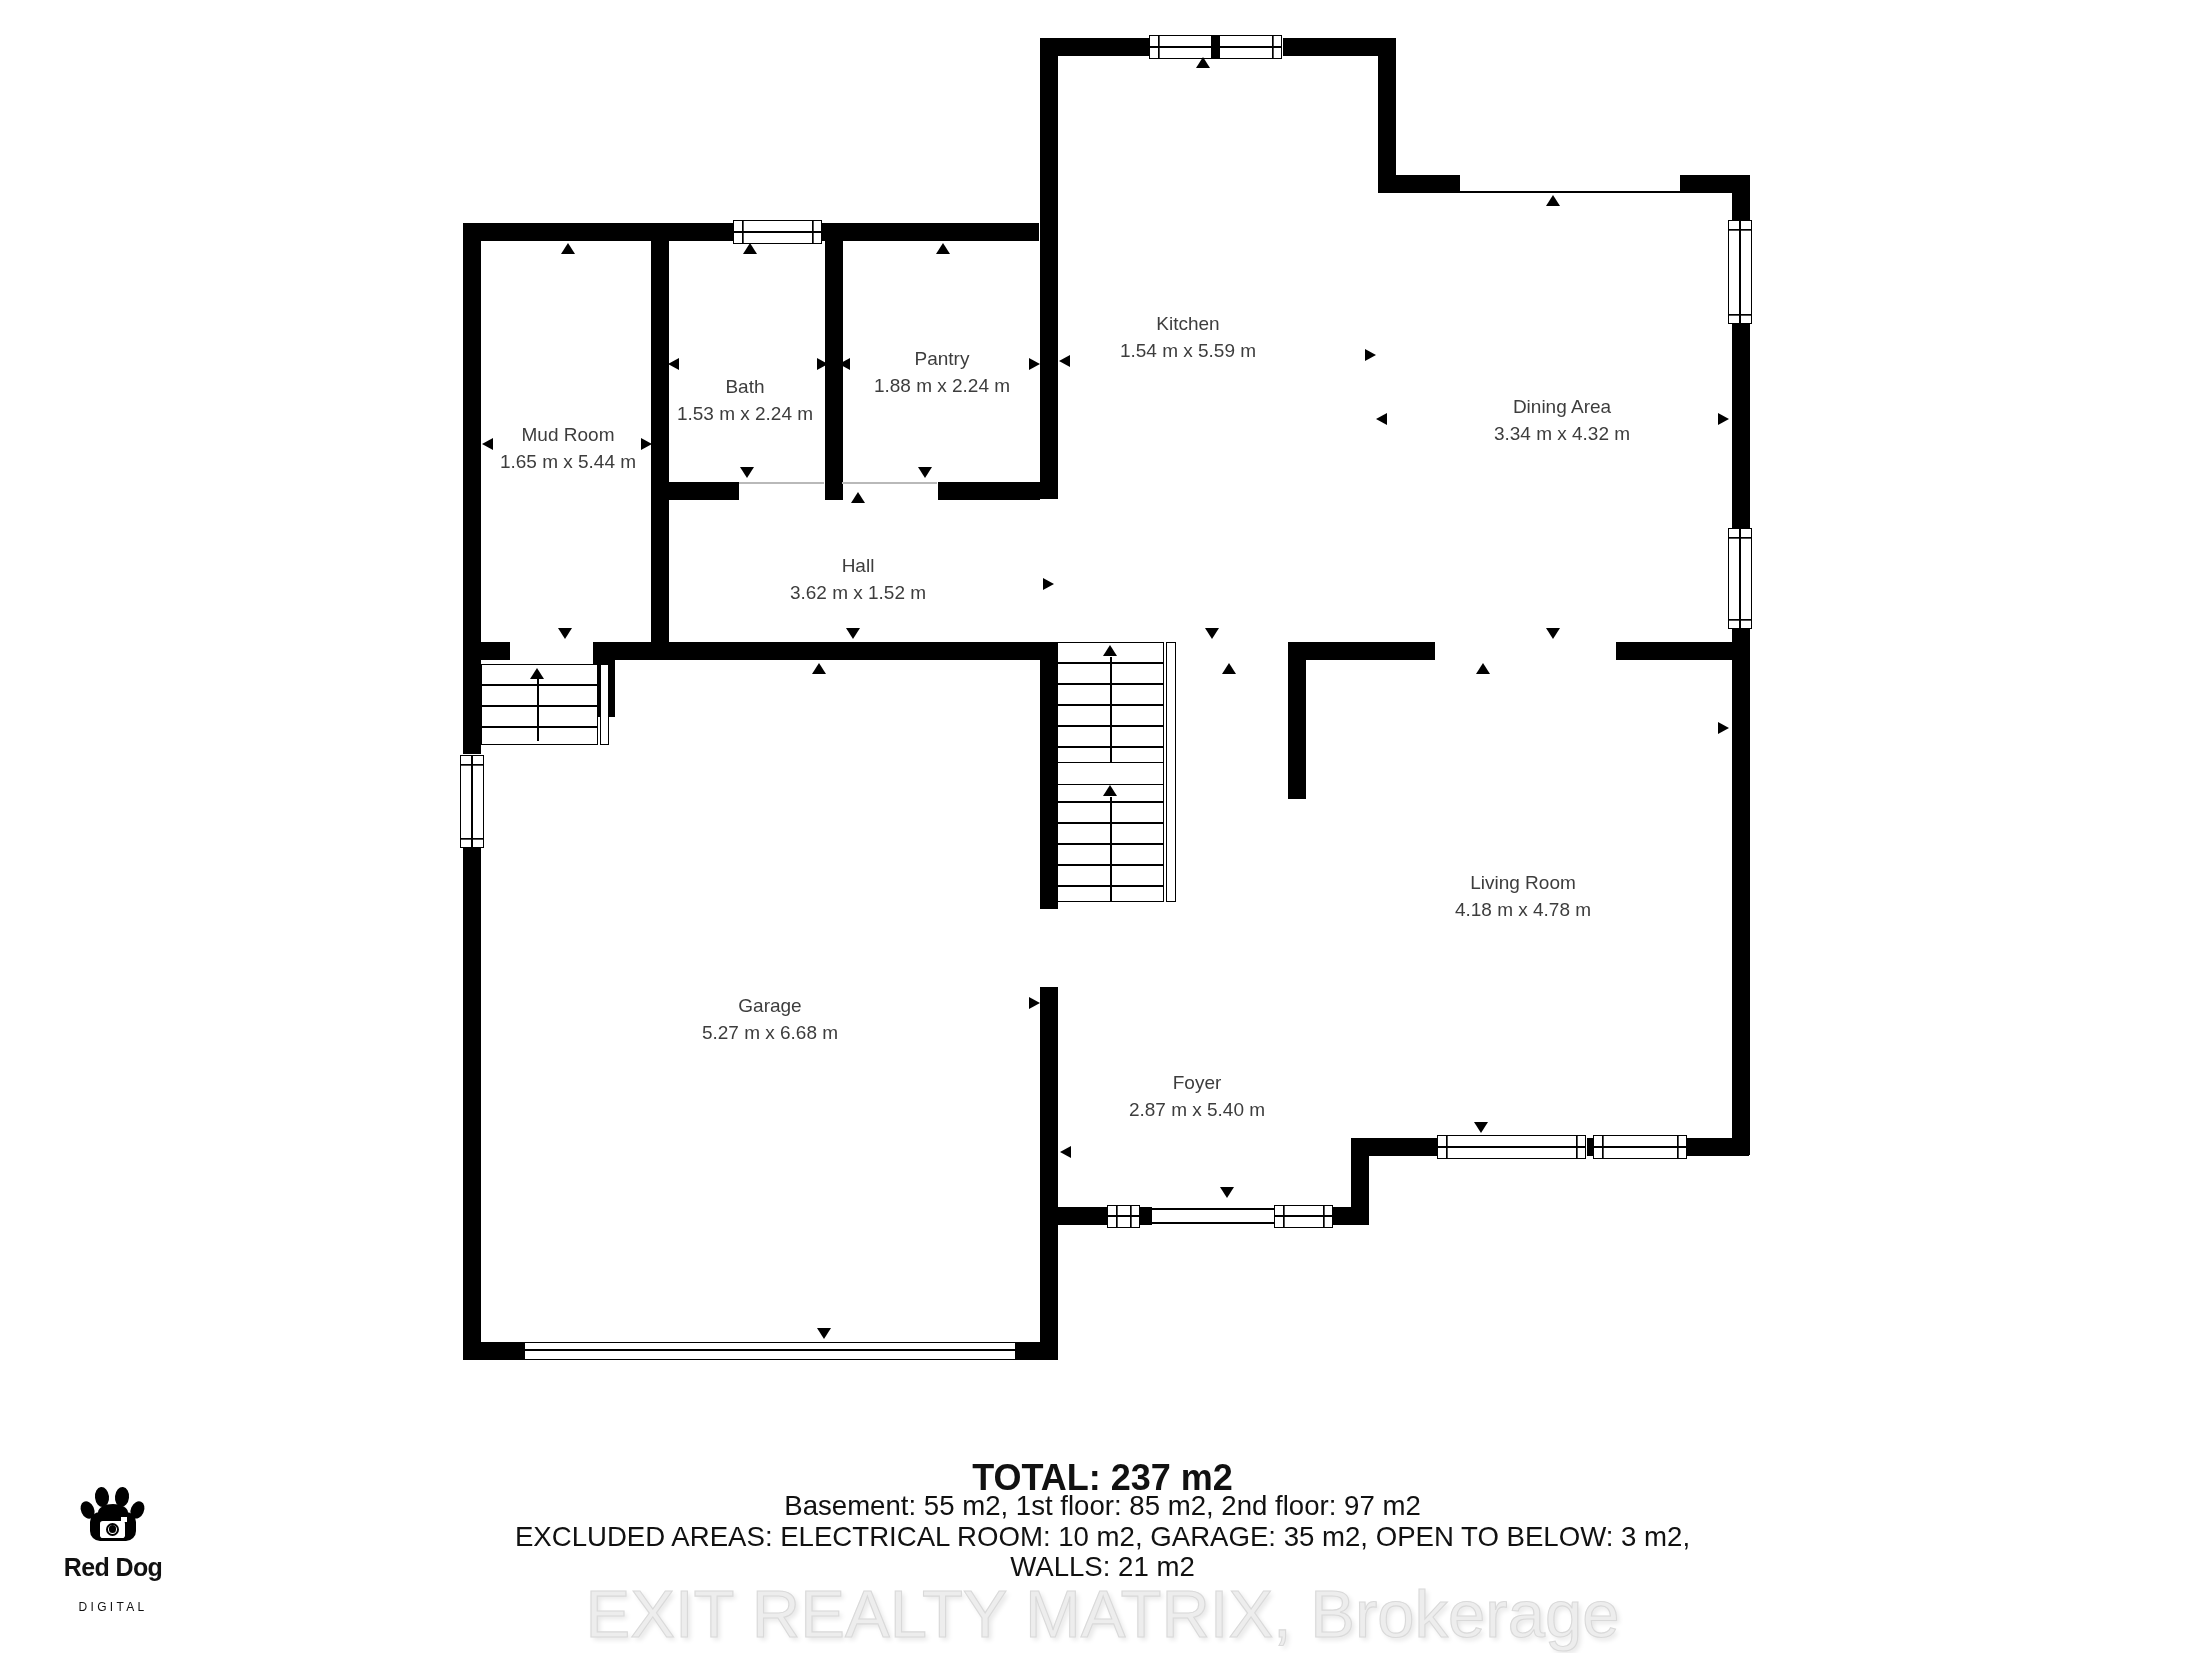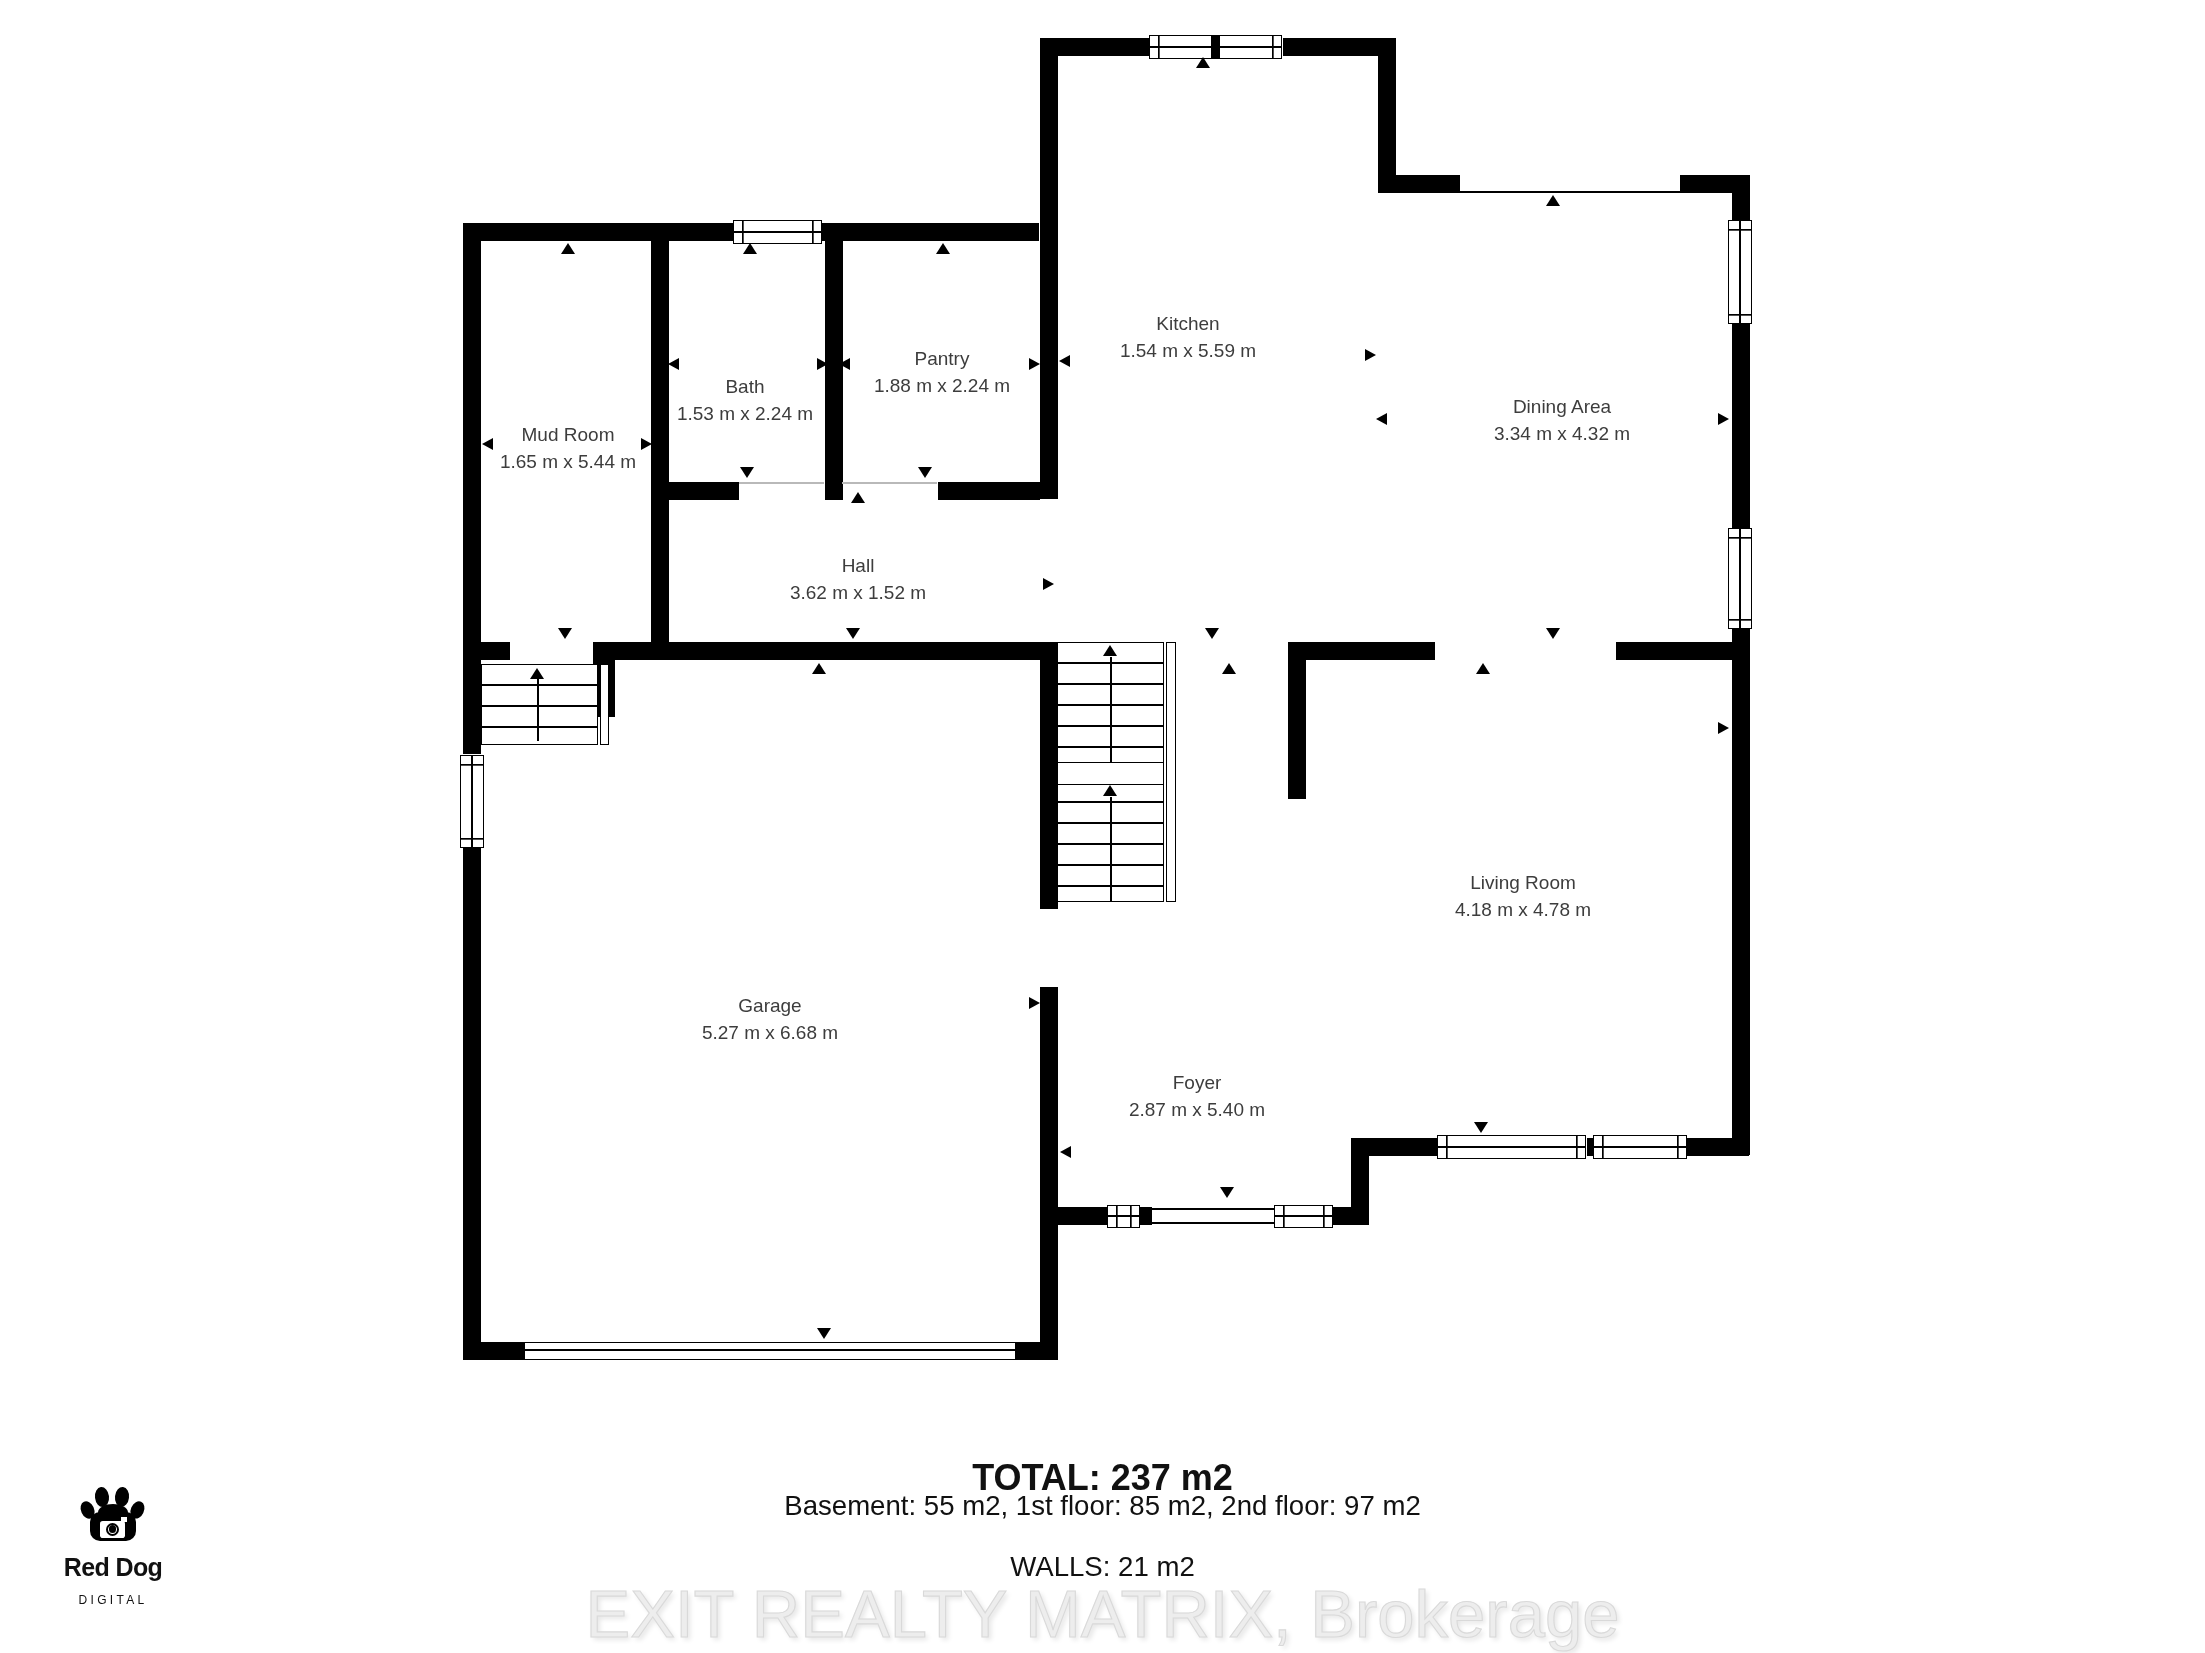--- a/index.html
+++ b/index.html
@@ -41,21 +41,21 @@
   .wmark{position:absolute;left:0;width:2205px;text-align:center;font-size:67px;
          color:#ededed;-webkit-text-stroke:1.1px #d9d9d9;text-shadow:2.8px 2.8px 5.5px rgba(0,0,0,0.10);
          white-space:nowrap;}
   .disc{position:absolute;left:0;width:2205px;text-align:center;font-size:15px;color:#1a1a1a;}
   
   .logo{position:absolute;left:58px;top:1487px;width:110px;text-align:center;color:#111;}
   .paw{position:relative;width:64px;height:65px;margin:0 auto;}
   .paw i{position:absolute;background:#000;display:block;}
   .toe{border-radius:50%;}
   .logo .name{font-size:25px;font-weight:bold;letter-spacing:-0.6px;margin-top:1.1px;}
-  .logo .sub{font-size:12px;letter-spacing:3.3px;margin-top:11px;}
+  .logo .sub{font-size:12px;letter-spacing:3.3px;margin-top:18px;}
   .cam{position:absolute;left:19px;top:34px;width:25px;height:16.5px;background:#fff;border-radius:2.8px;}
   .cam .lens2{position:absolute;left:6px;top:1.7px;width:13.2px;height:13.2px;border-radius:50%;border:2.2px solid #000;box-sizing:border-box;background:#fff;}
   .cam .lens3{position:absolute;left:8.8px;top:4.4px;width:7.7px;height:7.7px;border-radius:50%;background:#000;}
   .notch{position:absolute;left:40px;top:30px;width:5.5px;height:5px;background:#fff;}
 </style>
 </head>
 <body>
 
 <div class="plan">
 
@@ -217,20 +217,21 @@
     <div>4.18 m x 4.78 m</div>
   </div>
   <div class="lbl" style="left:1197px;top:1096px">
     <div>Foyer</div>
     <div>2.87 m x 5.40 m</div>
   </div>
 
   <div class="wmark" style="top:1575px">EXIT REALTY MATRIX, Brokerage</div>
   <div class="sum total" style="top:1457px">TOTAL: 237 m2</div>
   <div class="sum row" style="top:1490px">Basement: 55 m2, 1st floor: 85 m2, 2nd floor: 97 m2</div>
+  <div class="sum row" style="top:1521px">EXCLUDED AREAS: ELECTRICAL ROOM: 10 m2, GARAGE: 35 m2, OPEN TO BELOW: 3 m2,</div>
   <div class="sum row" style="top:1551px">WALLS: 21 m2</div>
 
   <div class="logo">
     <div class="paw">
       <i class="toe" style="left:0;top:14.3px;width:13.2px;height:17.6px;transform:rotate(-24deg)"></i>
       <i class="toe" style="left:14.3px;top:0;width:14.3px;height:20px;transform:rotate(-6deg)"></i>
       <i class="toe" style="left:34px;top:0;width:14.3px;height:20px;transform:rotate(6deg)"></i>
       <i class="toe" style="left:50px;top:14.3px;width:13.2px;height:17.6px;transform:rotate(24deg)"></i>
       <i style="left:16.5px;top:16.5px;width:30px;height:16.5px;border-radius:50% 50% 4.4px 4.4px"></i>
       <i style="left:8.8px;top:25px;width:46px;height:29px;border-radius:10px"></i>

